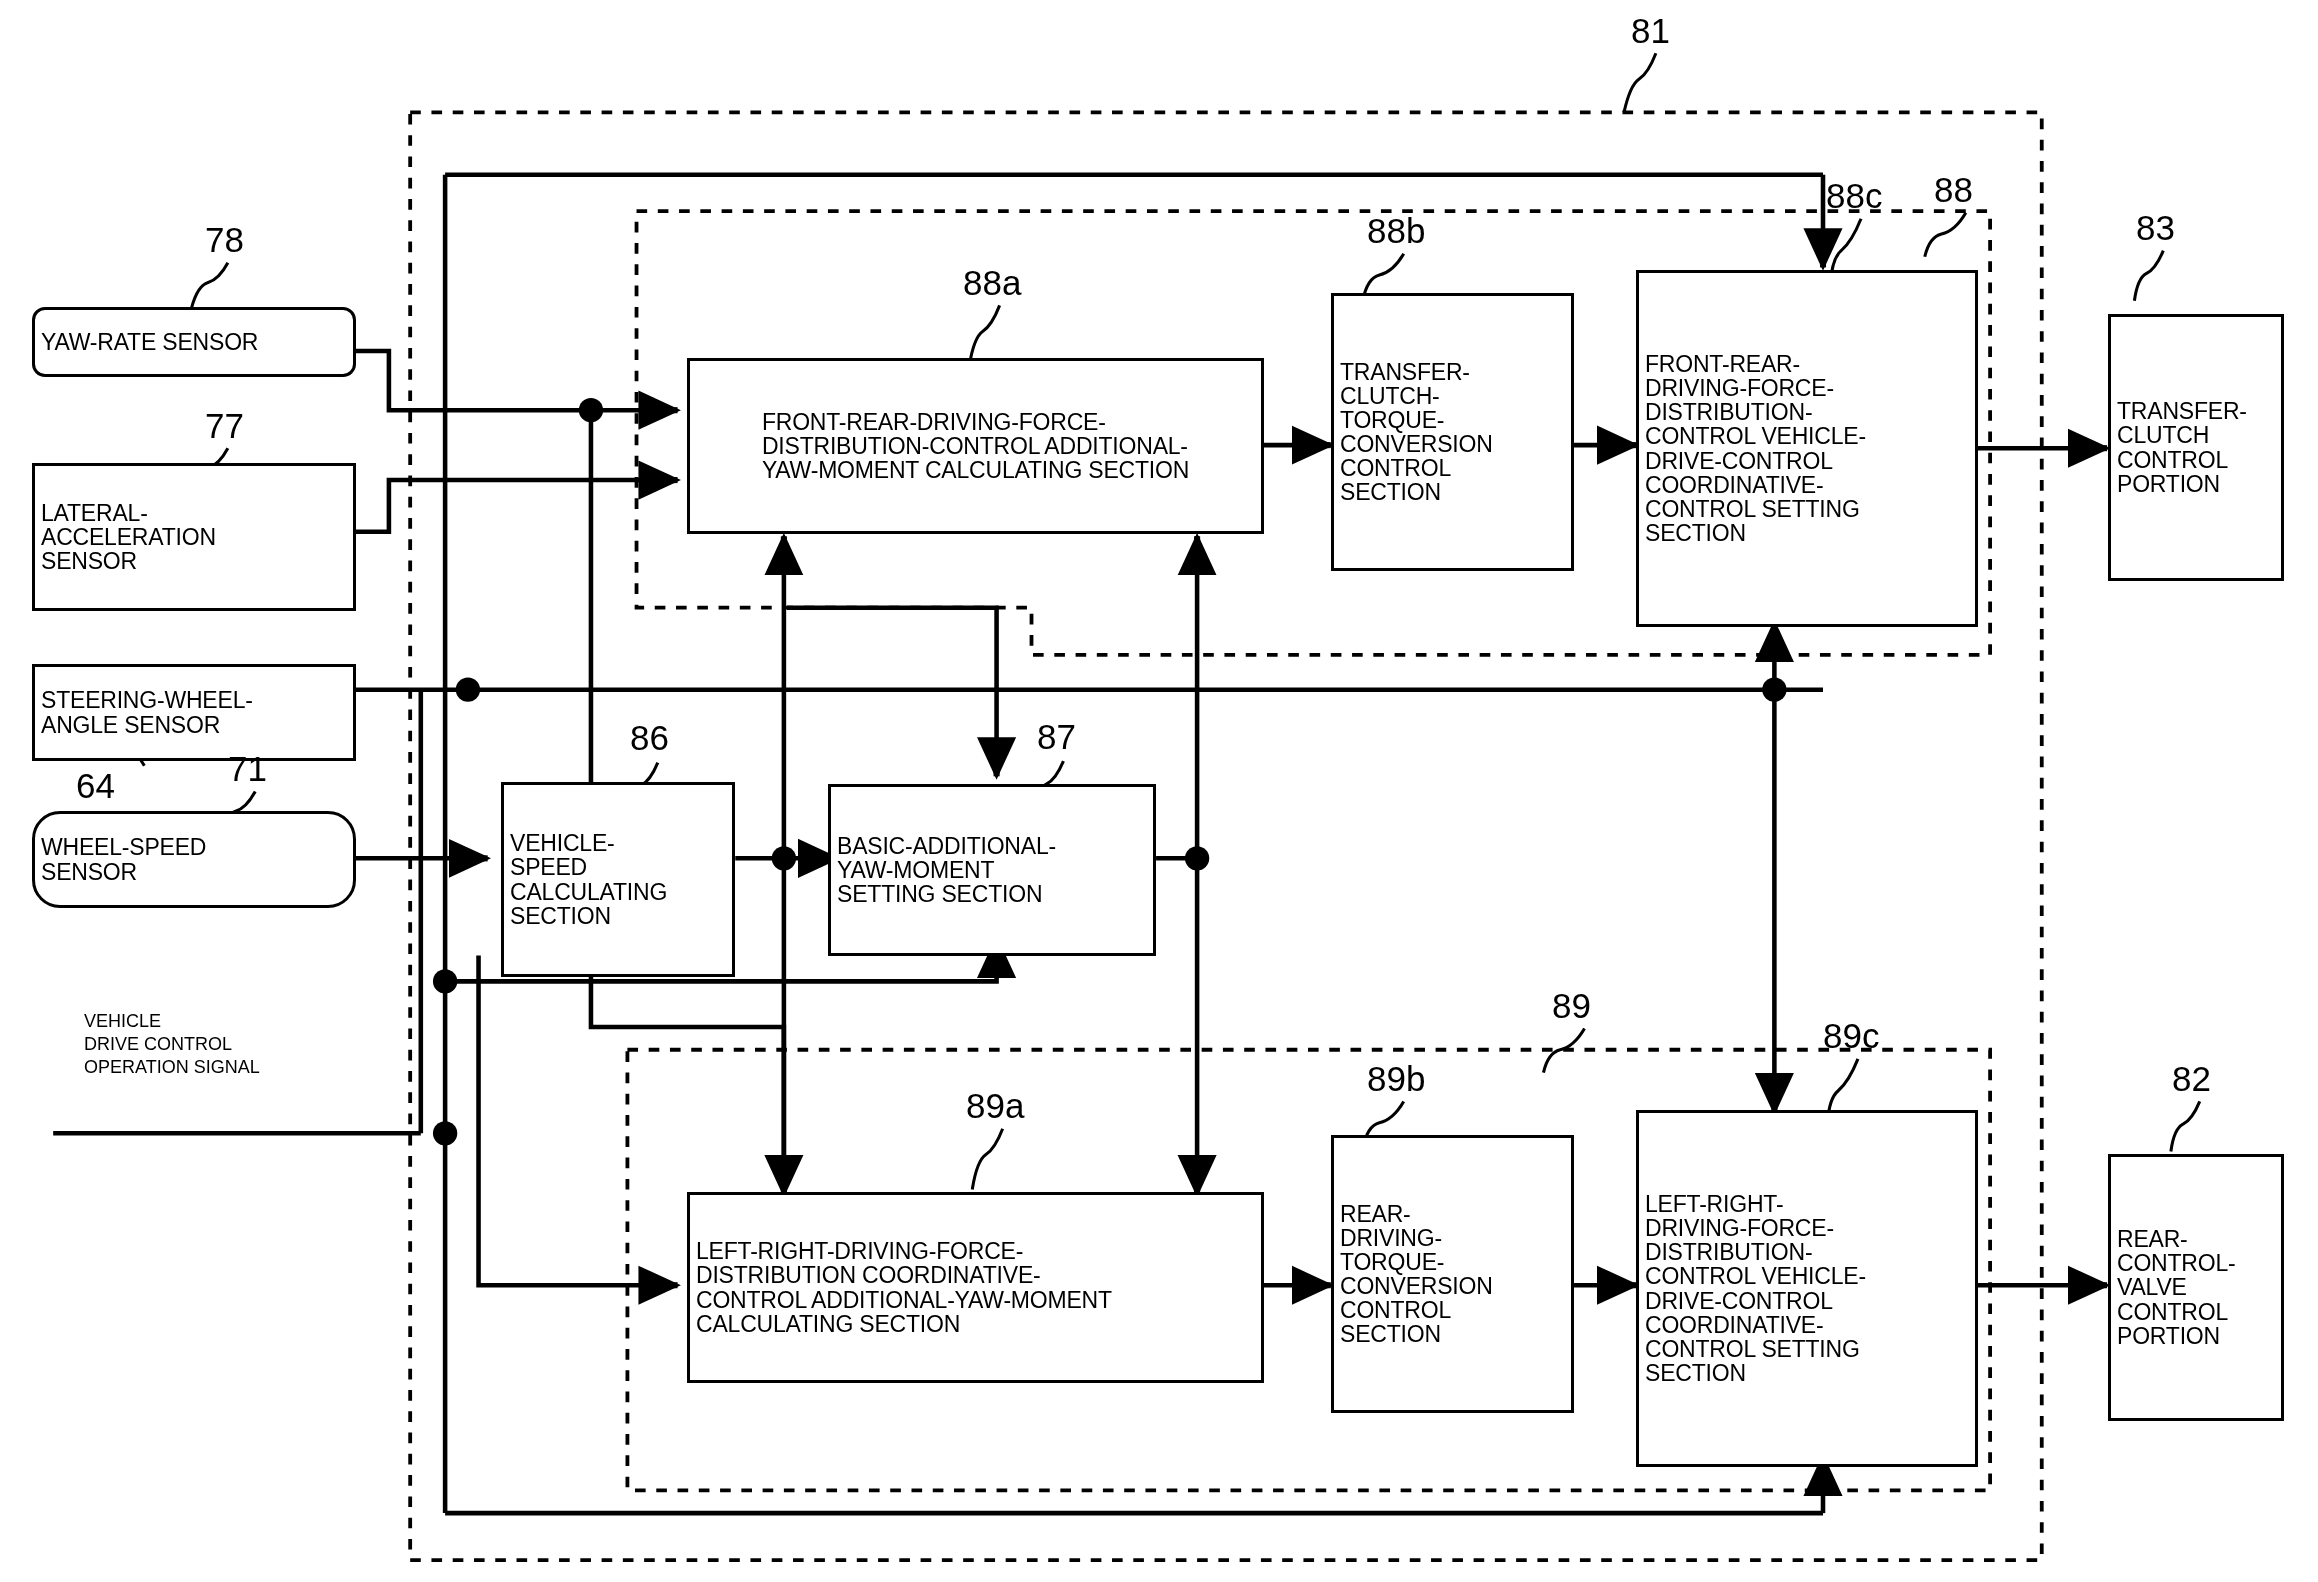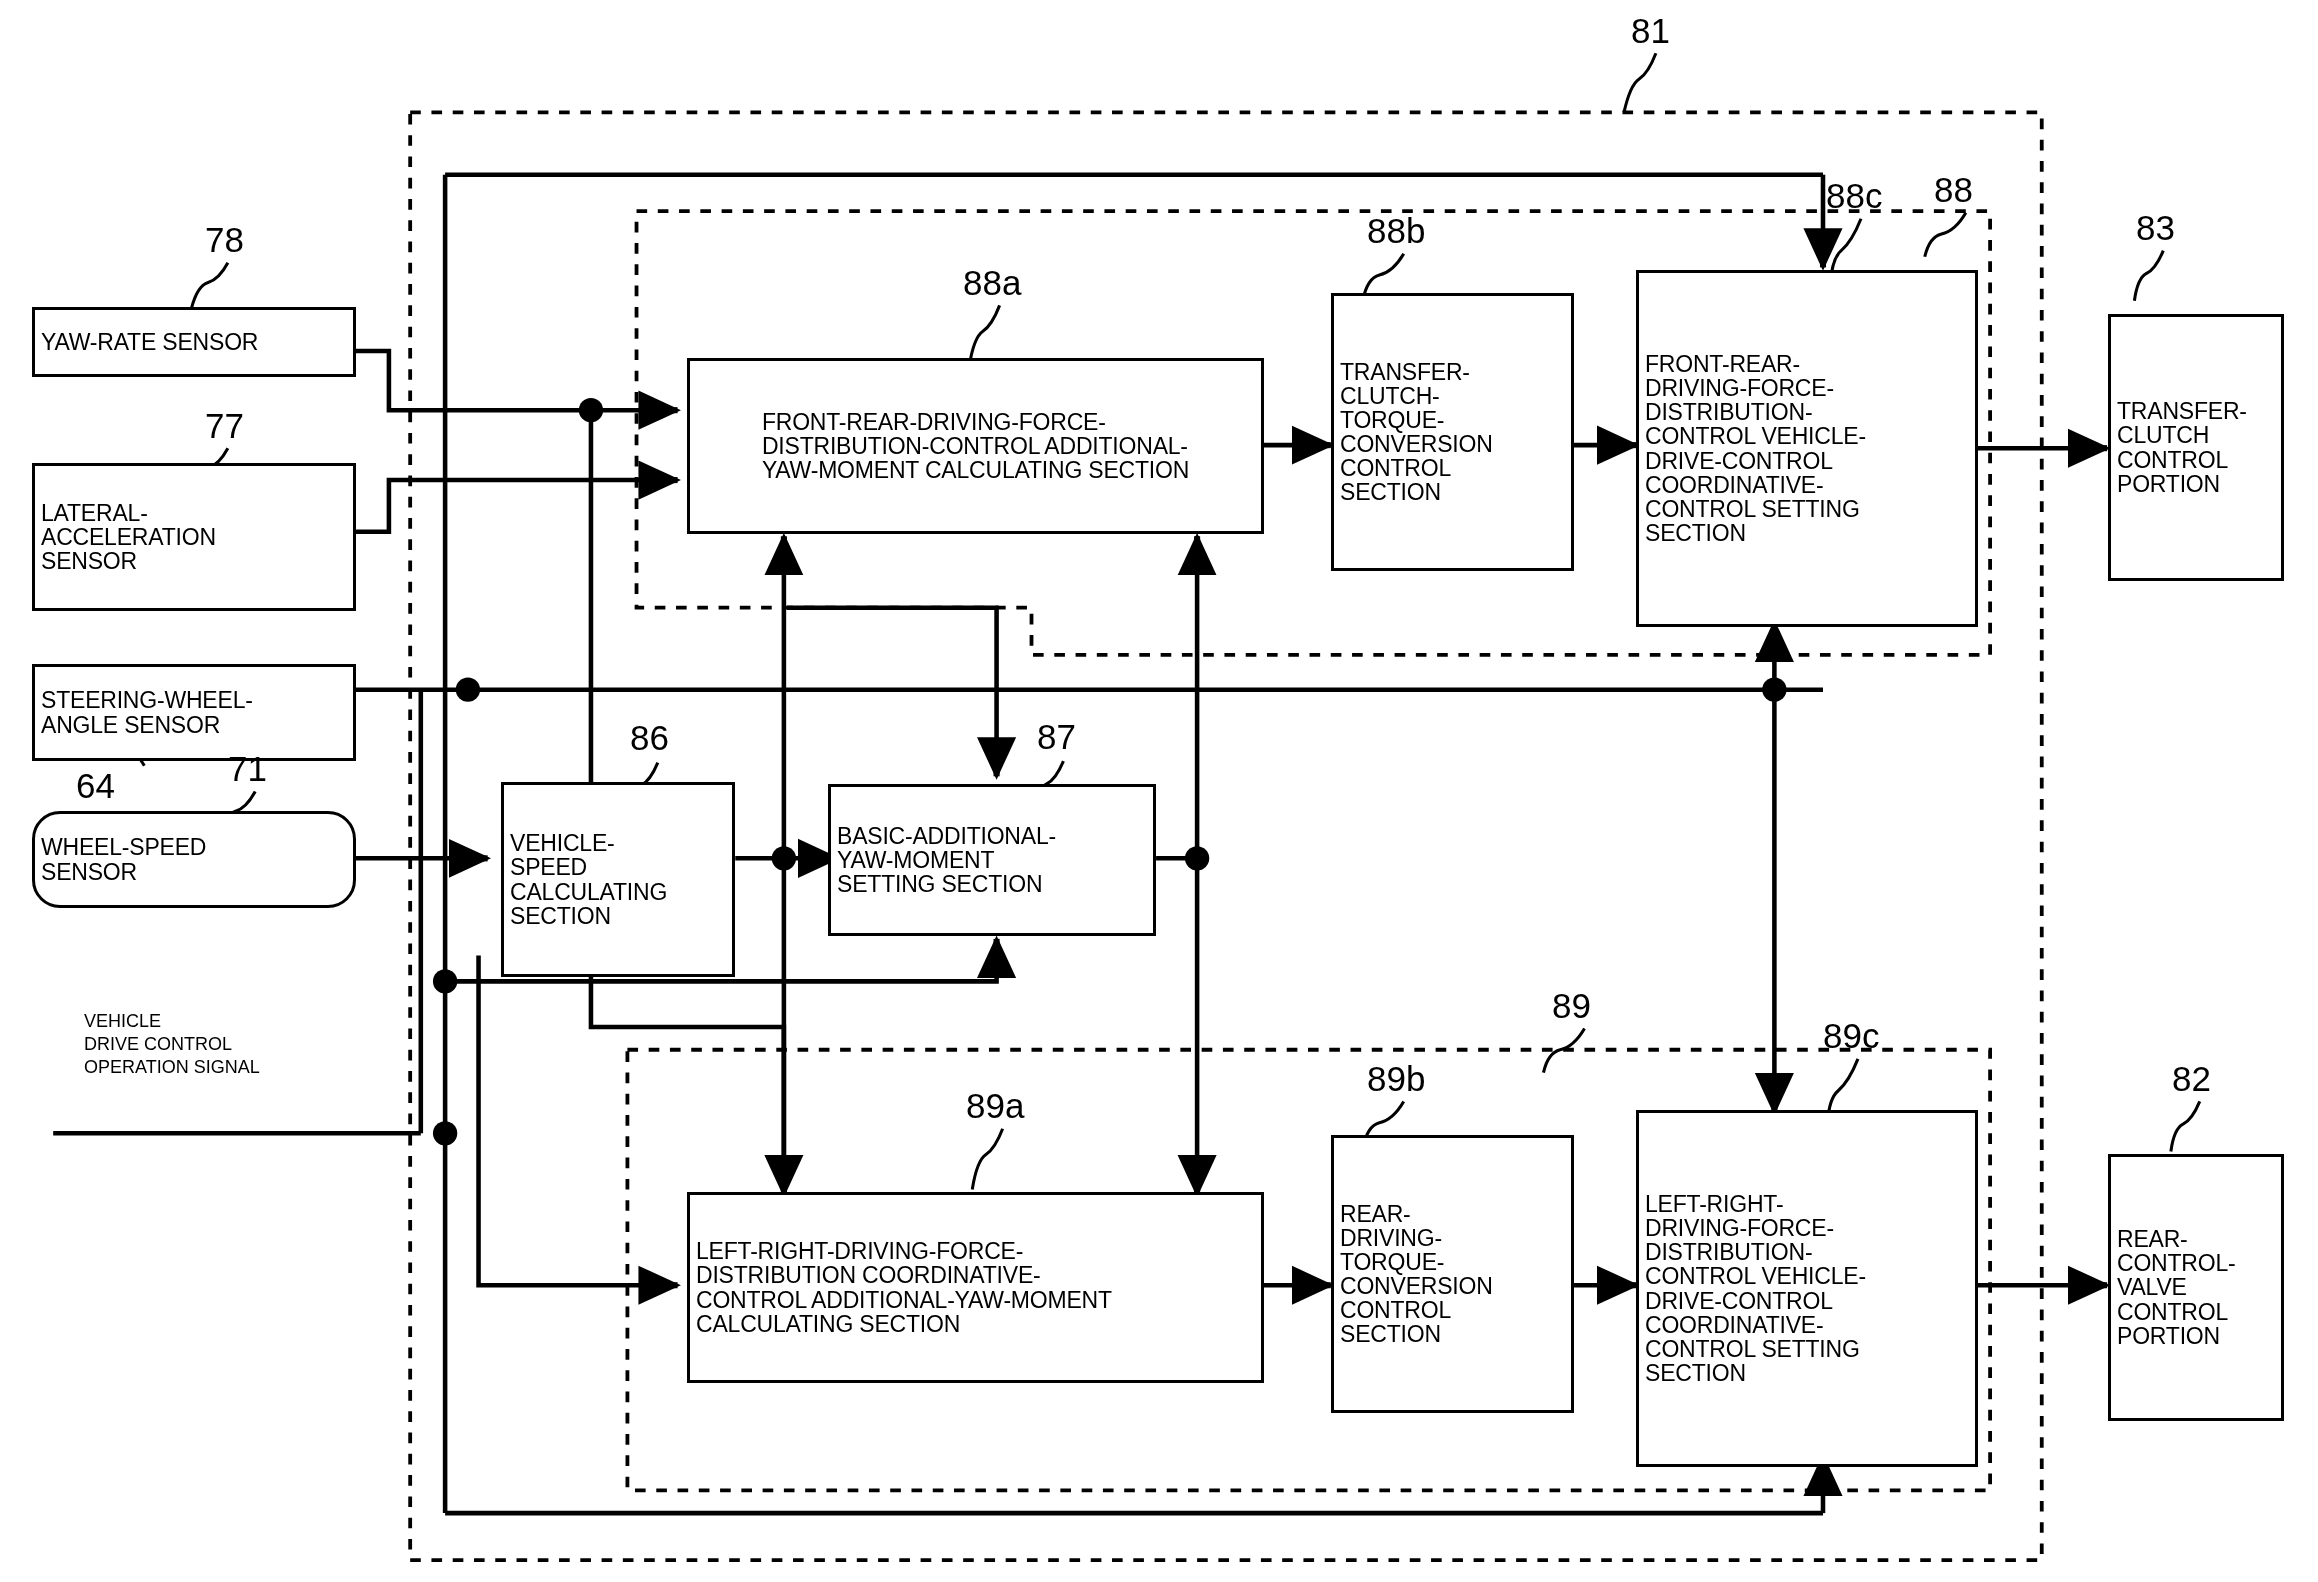--- a/index.html
+++ b/index.html
@@ -129,21 +129,21 @@
       <path d="M 2588 280 q -14 24 -32 28 q -16 4 -22 30"></path>
       <path d="M 2848 330 q -10 24 -22 30 q -12 6 -16 36"></path>
       <path d="M 1320 1486 q -10 26 -22 34 q -12 8 -18 46"></path>
       <path d="M 1848 1450 q -14 24 -32 28 q -16 4 -22 34"></path>
       <path d="M 2446 1394 q -12 30 -26 42 q -12 10 -14 42"></path>
       <path d="M 2086 1354 q -14 24 -32 28 q -16 4 -22 30"></path>
       <path d="M 2896 1450 q -10 24 -22 30 q -12 6 -16 36"></path>
     </g>
   </svg>
 
-  <div class="blk" style="left:32px;top:307px;width:324px;height:70px;">
+  <div class="blk" style="left:32px;top:307px;width:324px;height:70px;border-radius:13px;">
     <span class="txt">YAW-RATE SENSOR</span>
   </div>
 
   <div class="blk" style="left:32px;top:463px;width:324px;height:148px;">
     <span class="txt">LATERAL-
 ACCELERATION
 SENSOR</span>
   </div>
 
   <div class="blk" style="left:32px;top:664px;width:324px;height:97px;">
@@ -156,21 +156,21 @@
 SENSOR</span>
   </div>
 
   <div class="blk" style="left:501px;top:782px;width:234px;height:195px;">
     <span class="txt">VEHICLE-
 SPEED
 CALCULATING
 SECTION</span>
   </div>
 
-  <div class="blk" style="left:828px;top:784px;width:328px;height:152px;">
+  <div class="blk" style="left:828px;top:784px;width:328px;height:172px;">
     <span class="txt">BASIC-ADDITIONAL-
 YAW-MOMENT
 SETTING SECTION</span>
   </div>
 
   <div class="blk" style="left:687px;top:358px;width:577px;height:176px;justify-content:center;">
     <span class="txt">FRONT-REAR-DRIVING-FORCE-
 DISTRIBUTION-CONTROL ADDITIONAL-
 YAW-MOMENT CALCULATING SECTION</span>
   </div>

